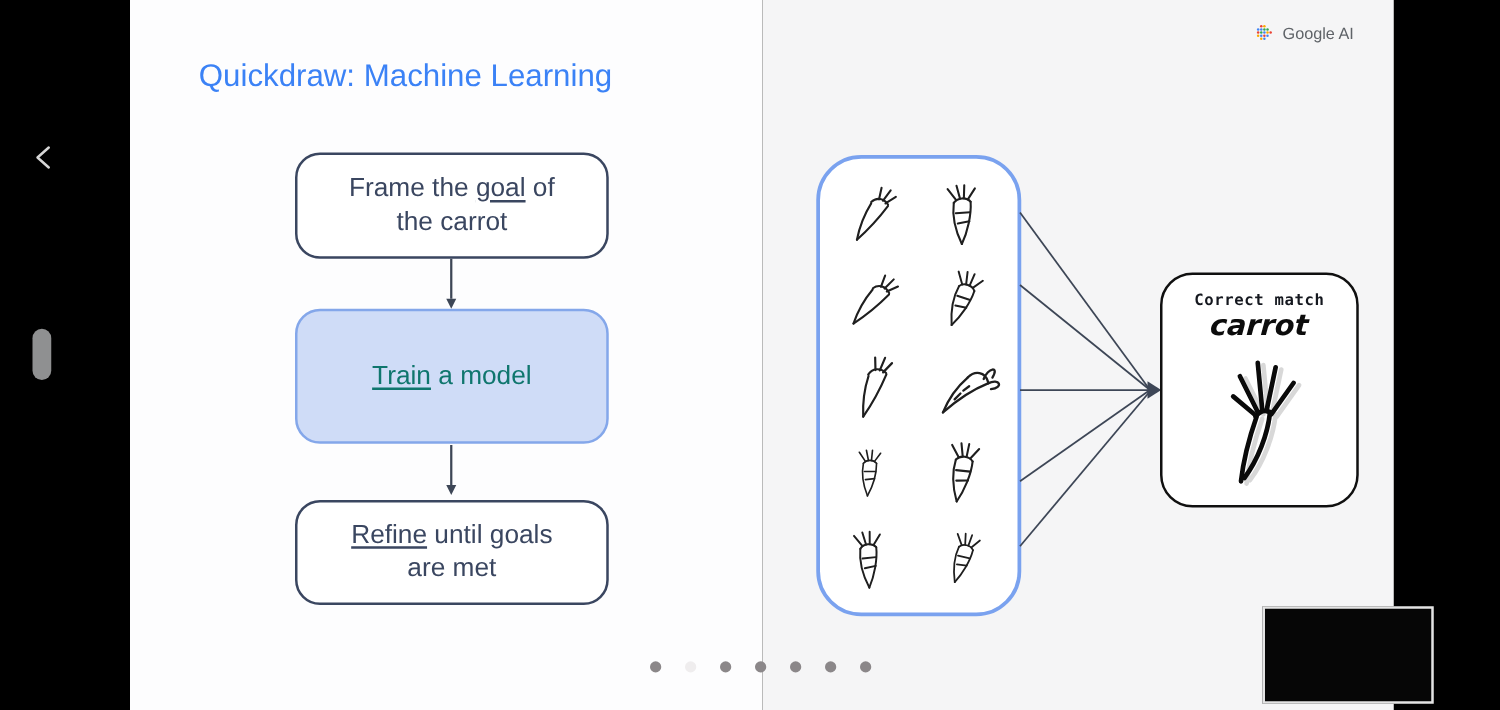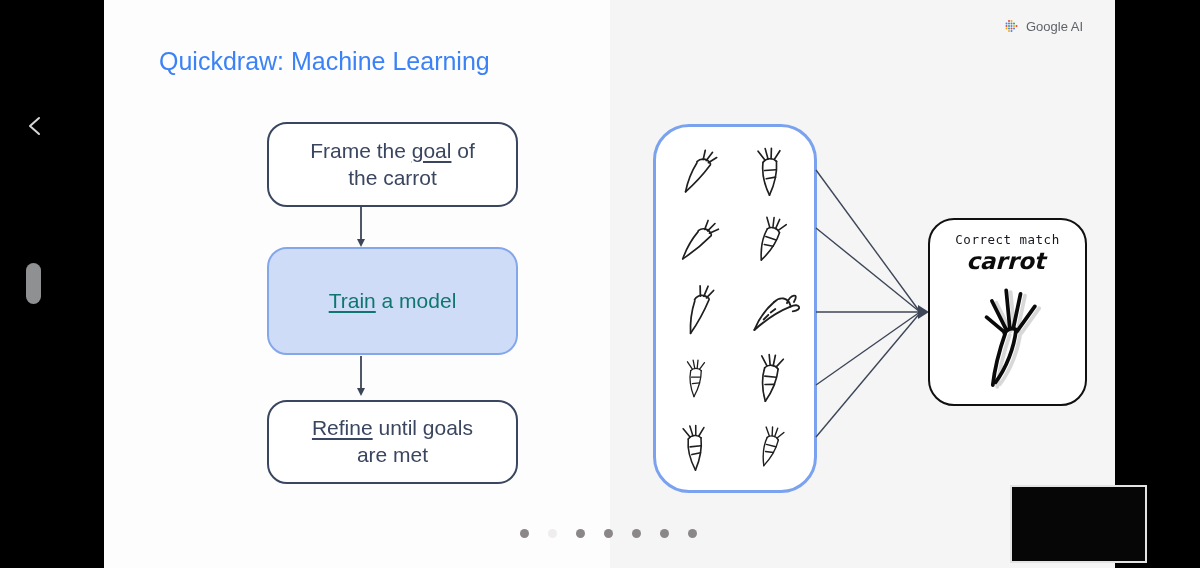--- a/index.html
+++ b/index.html
@@ -21,21 +21,21 @@
   .slide-pane{left:104px;top:0;width:506px;height:568px;background:#fdfdfe;}
   .demo-pane{left:610px;top:0;width:505px;height:568px;background:var(--demo-bg);}
 
   .slide-title{left:159px;top:47px;font-size:25px;color:#3b82f6;white-space:nowrap;}
 
   
   .fc-box{
     left:236px;width:251px;box-sizing:border-box;
     border:2px solid var(--navy);border-radius:20px;background:#fff;
     display:flex;flex-direction:column;align-items:center;justify-content:center;
-    font-size:21px;line-height:1.28;color:var(--navy);text-align:right;margin-left:31px;
+    font-size:21px;line-height:1.28;color:var(--navy);text-align:right;
   }
   .fc-box.highlight{
     background:var(--box-blue-fill);border-color:var(--box-blue-border);color:#0f766e;
   }
   .fc-box .u{text-decoration:underline;text-underline-offset:3px;}
   .fc-line{display:block;}
   .fc-arrow{left:353px;width:16px;height:44px;}
   .fc-arrow line{stroke:var(--arrow);stroke-width:1.8;}
   .fc-arrow polygon{fill:var(--arrow);}
 
@@ -53,21 +53,21 @@
   .connectors{left:806px;top:150px;width:135px;height:310px;}
   .connectors line{stroke:var(--arrow);stroke-width:1.4;}
   .connectors polygon{fill:var(--arrow);}
 
   
   .match-box{
     left:928px;top:218px;width:159px;height:188px;box-sizing:border-box;
     border:2.5px solid #101010;border-radius:26px;background:#fff;
     display:flex;flex-direction:column;align-items:center;padding-top:12px;
   }
-  .match-title{font-family:"DejaVu Sans Mono",monospace;font-size:12.5px;letter-spacing:.5px;color:#15181f;}
+  .match-title{font-family:"DejaVu Sans Mono",monospace;font-size:12.5px;letter-spacing:.5px;color:#15181f;font-weight:bold;}
   .match-label{font-family:"DejaVu Sans",sans-serif;font-style:italic;font-weight:700;font-size:23px;color:#0c0c0c;margin-top:1px;transform:skewX(-4deg);}
   .big-carrot{margin-top:2px;}
   .big-carrot .main{stroke:#0a0a0a;stroke-width:4.2;fill:none;stroke-linecap:round;stroke-linejoin:round;}
   .big-carrot .shadow{stroke:#c4c4c4;opacity:.65;stroke-width:4.2;fill:none;stroke-linecap:round;stroke-linejoin:round;}
 
   
   .brand{left:1004px;top:18px;display:flex;align-items:center;gap:6px;}
   .brand-label{font-size:13px;color:var(--google-gray);}
 
   

